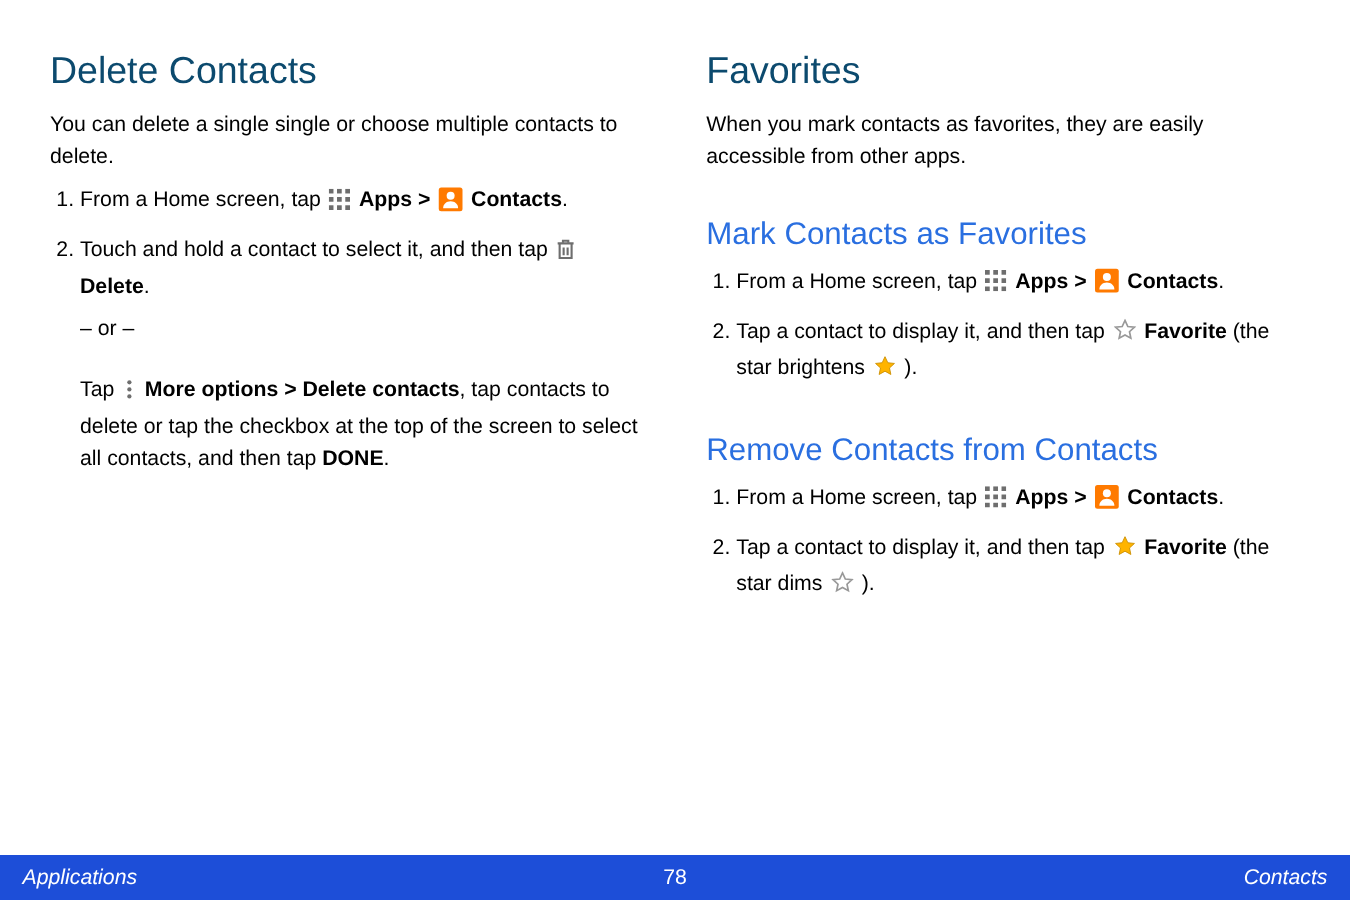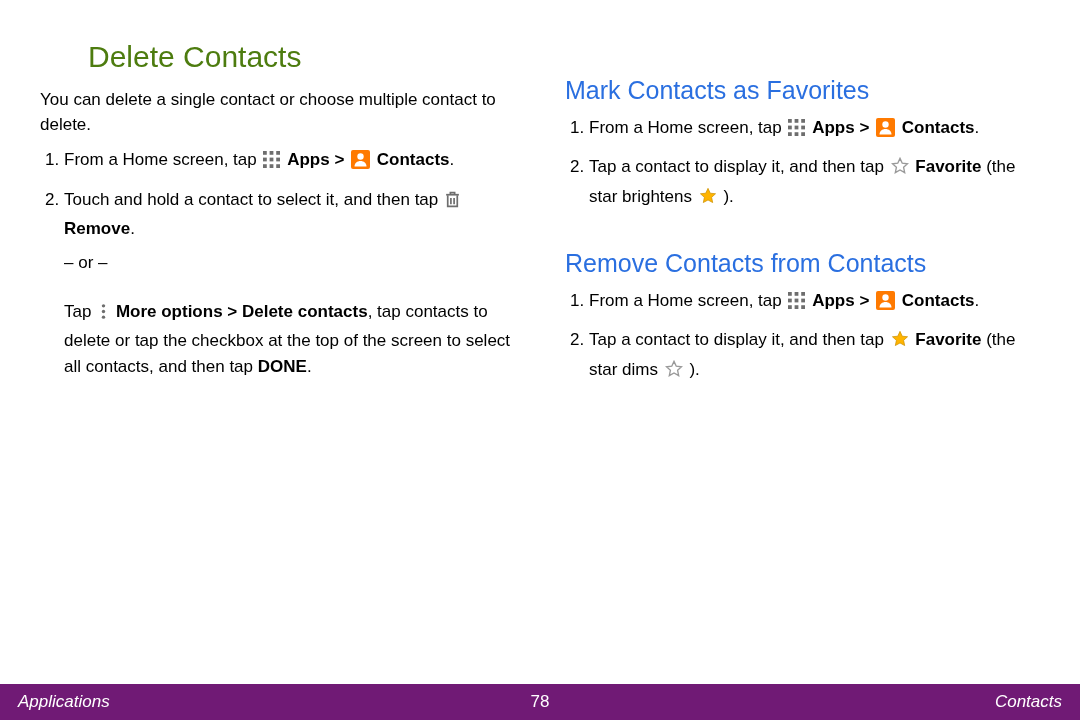--- a/index.html
+++ b/index.html
@@ -1,20 +1,20 @@
 <!DOCTYPE html>
 <html><head>
 <meta charset="utf-8">
 <style>
   * { box-sizing: border-box; margin: 0; padding: 0; }
   html, body { width: 1080px; height: 720px; font-family: Arial, Helvetica, sans-serif; background: #fff; color: #000; }
   .page { position: relative; width: 1080px; height: 720px; padding: 40px 40px 0 40px; }
   .cols { display: flex; gap: 50px; }
   .col { flex: 1; min-width: 0; }
-  h2.blue-lg { color: #4d7c0f; font-weight: 400; font-size: 30px; margin-bottom: 14px; margin-left: 48px; }
+  h2.blue-lg { color: #0c4a6e; font-weight: 400; font-size: 30px; margin-bottom: 14px; }
   h3.blue-sm { color: #2a6fe0; font-weight: 400; font-size: 25px; margin-top: 36px; margin-bottom: 10px; }
   p.body { font-size: 17px; line-height: 1.45; margin-bottom: 10px; }
   ol { list-style: decimal; padding-left: 24px; font-size: 17px; line-height: 1.55; }
   ol > li { margin-bottom: 10px; }
   .indent { margin-left: 0; margin-top: 22px; }
   .or { font-size: 17px; margin: 8px 0 10px 0; }
   .bold { font-weight: 700; }
   .icon-apps, .icon-contact, .icon-delete, .icon-more, .icon-star-outline, .icon-star-fill, .icon-star-dim {
     display: inline-block; vertical-align: -3px; margin: 0 2px;
   }
@@ -24,35 +24,35 @@
   .icon-contact { width: 19px; height: 19px; background: #ff7a00; border-radius: 2px; position: relative; vertical-align: -4px;}
   .icon-contact svg { position: absolute; inset: 0; }
   
   .icon-delete svg { width: 15px; height: 17px; }
   
   .icon-more svg { width: 11px; height: 17px; }
   
   .icon-star-outline svg, .icon-star-fill svg, .icon-star-dim svg { width: 18px; height: 18px; }
   .footer {
     position: absolute; left: 0; right: 0; bottom: 0; height: 36px;
-    background: #701a75; color: #fff; display: flex; align-items: center;
+    background: #1d4ed8; color: #fff; display: flex; align-items: center;
     font-style: italic; font-size: 17px; padding: 0 18px;
   }
   .footer .mid { position: absolute; left: 50%; transform: translateX(-50%); font-style: normal; }
   .footer .right { margin-left: auto; }
 </style>
 </head>
 <body>
 
 <div class="page">
   <div class="cols">
 
     <div class="col">
       <h2 class="blue-lg">Delete Contacts</h2>
-      <p class="body">You can delete a single contact or choose multiple contact to delete.</p>
+      <p class="body">You can delete a single single or choose multiple contacts to delete.</p>
       <ol>
         <li>
           <span>From a Home screen, tap </span>
           <span class="icon-apps">
             <svg viewBox="0 0 18 18">
                 <g fill="#6e6e6e">
                   <rect x="0" y="0" width="4" height="4"></rect>
                   <rect x="7" y="0" width="4" height="4"></rect>
                   <rect x="14" y="0" width="4" height="4"></rect>
                   <rect x="0" y="7" width="4" height="4"></rect>
@@ -81,40 +81,42 @@
           <span class="icon-delete">
             <svg viewBox="0 0 14 16">
                 <g fill="none" stroke="#6e6e6e" stroke-width="1.6">
                   <path d="M1 3.5h12"></path>
                   <path d="M5 3V1.5h4V3"></path>
                   <path d="M2.5 4v10.5h9V4"></path>
                   <path d="M5.5 6.5v6M8.5 6.5v6"></path>
                 </g>
               </svg>
           </span>
-          <span class="bold">Remove</span><span>.</span>
+          <span class="bold">Delete</span><span>.</span>
           <p class="or">– or –</p>
           <p class="indent">
             <span>Tap </span>
             <span class="icon-more">
               <svg viewBox="0 0 6 18">
                   <g fill="#6e6e6e">
                     <circle cx="3" cy="3" r="1.8"></circle>
                     <circle cx="3" cy="9" r="1.8"></circle>
                     <circle cx="3" cy="15" r="1.8"></circle>
                   </g>
                 </svg>
             </span>
             <span class="bold">More options &gt; Delete contacts</span><span>, tap contacts to delete or tap the checkbox at the top of the screen to select all contacts, and then tap </span><span class="bold">DONE</span><span>.</span>
           </p>
         </li>
       </ol>
     </div>
 
     <div class="col">
+      <h2 class="blue-lg">Favorites</h2>
+      <p class="body">When you mark contacts as favorites, they are easily accessible from other apps.</p>
 
       <h3 class="blue-sm">Mark Contacts as Favorites</h3>
       <ol>
         <li>
           <span>From a Home screen, tap </span>
           <span class="icon-apps">
             <svg viewBox="0 0 18 18">
                 <g fill="#6e6e6e">
                   <rect x="0" y="0" width="4" height="4"></rect>
                   <rect x="7" y="0" width="4" height="4"></rect>

